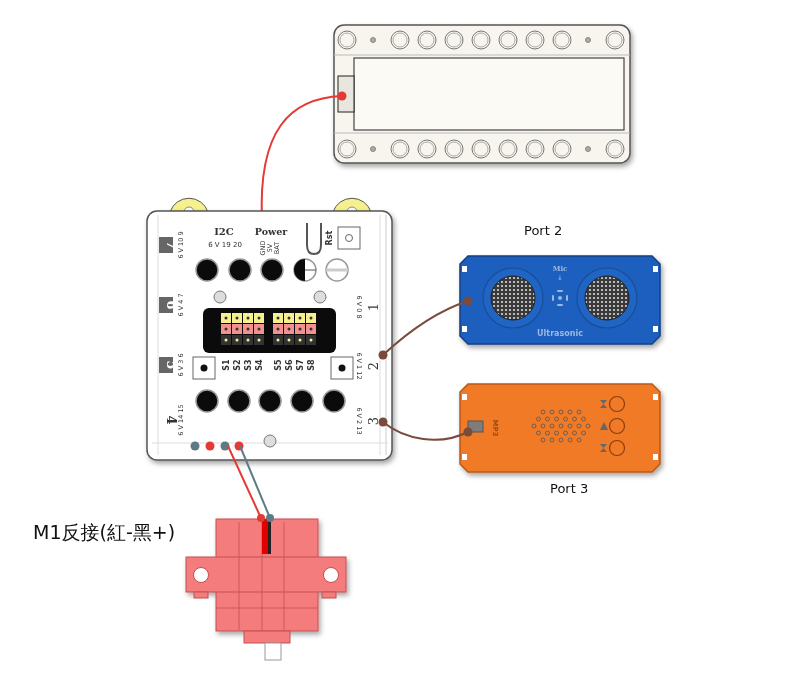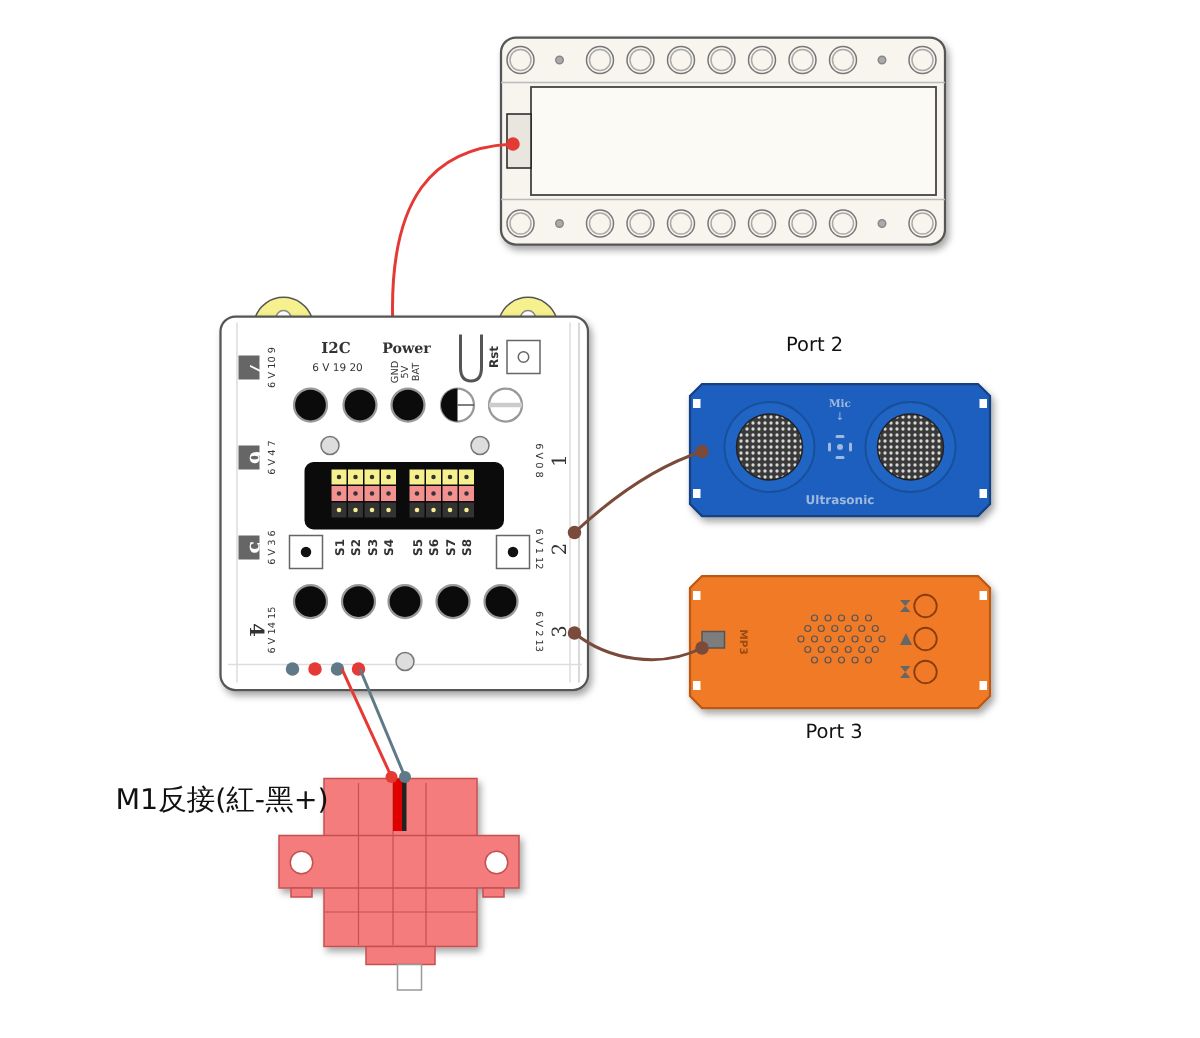--- a/index.html
+++ b/index.html
@@ -1,20 +1,20 @@
 <!DOCTYPE html>
 <html><head>
 <meta charset="utf-8">
 <style>
   html, body { margin:0; padding:0; background:#ffffff; }
   body { width:800px; height:692px; position:relative; overflow:hidden; font-family:"DejaVu Sans", sans-serif; }
   #stage { position:absolute; left:0; top:0; width:800px; height:692px; }
   .lbl { position:absolute; font-family:"DejaVu Sans", sans-serif; color:#111; }
   .port-label { font-size:13px; }
-  .motor-label { font-size:19px;margin-left:44px; }
+  .motor-label { font-size:19px; }
 </style>
 </head>
 <body>
 
 <svg id="stage" width="800" height="692" viewBox="0 0 800 692" xmlns="http://www.w3.org/2000/svg">
   <defs>
     <filter id="sh" x="-10%" y="-10%" width="130%" height="130%">
       <feDropShadow dx="2" dy="3" stdDeviation="2.5" flood-color="#000" flood-opacity="0.35"></feDropShadow>
     </filter>
     <pattern id="mesh" width="4" height="4" patternUnits="userSpaceOnUse">
@@ -325,14 +325,14 @@
     <rect x="262" y="519" width="7" height="35" fill="#e00000"></rect>
     <rect x="268" y="519" width="3" height="35" fill="#222"></rect>
   </g>
   <path id="w-mr" d="M 228 446 L 261 518" fill="none" stroke-width="2" stroke="#e53935"></path>
   <path id="w-mb" d="M 240 446 L 270 518" fill="none" stroke-width="2" stroke="#5f7a86"></path>
   <circle id="w-mr-a" cx="261" cy="518" r="4" fill="#e53935"></circle>
   <circle id="w-mb-a" cx="270" cy="518" r="4" fill="#5f7a86"></circle>
 </svg>
 
 <div class="lbl port-label" style="left:524px; top:223px;">Port 2</div>
-<div class="lbl port-label" style="left:537px; top:481px;">Port 3</div>
+<div class="lbl port-label" style="left:550px; top:481px;">Port 3</div>
 <div class="lbl motor-label" style="left:33px; top:520px;">M1反接(紅-黑+)</div>
 
 </body></html>

